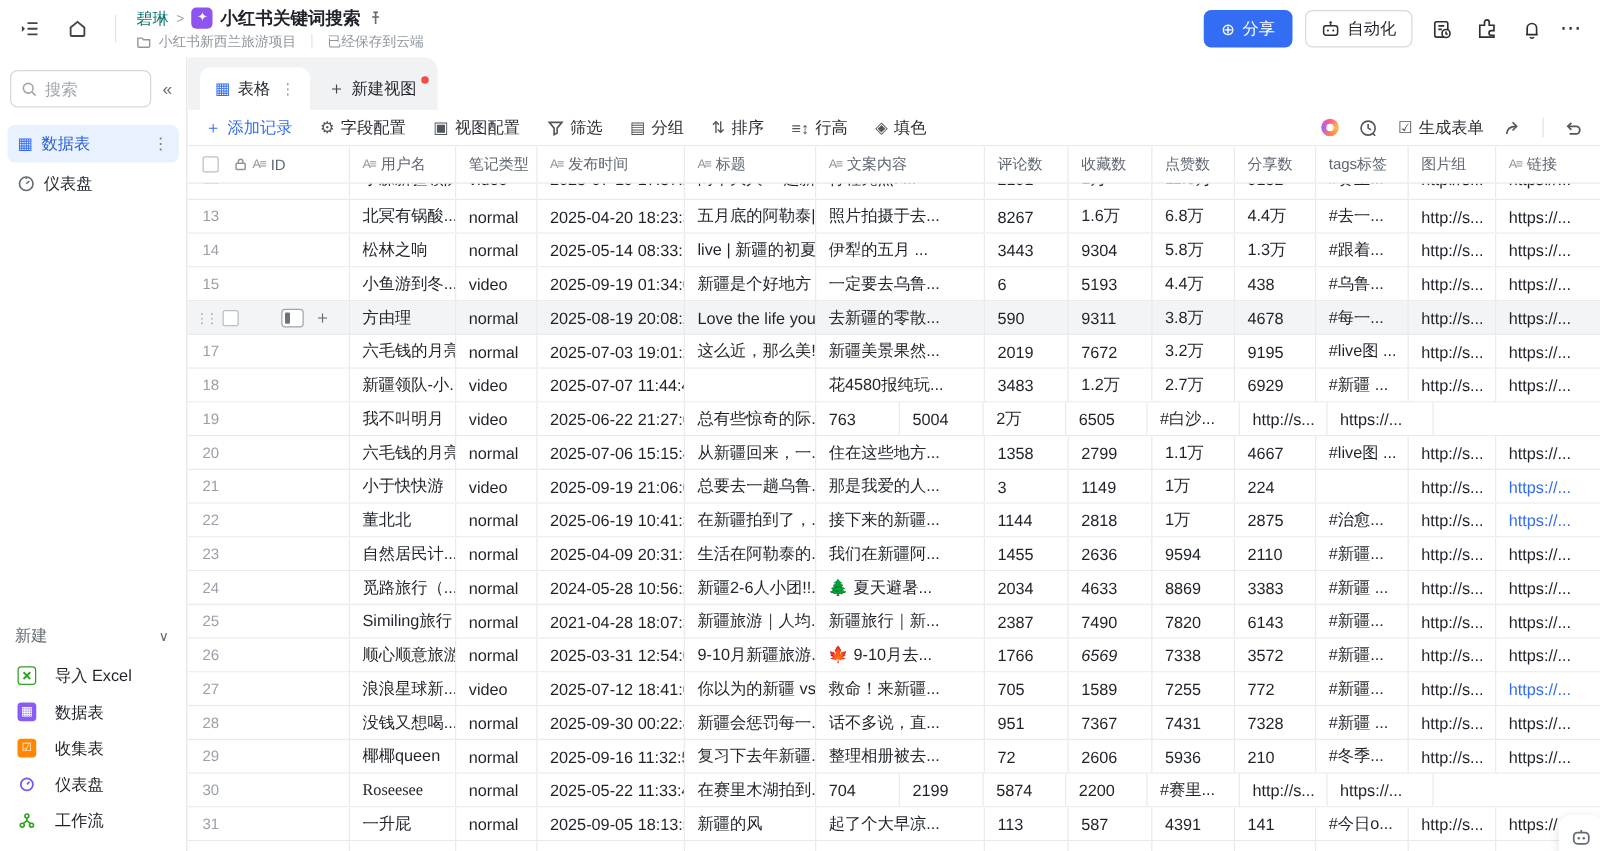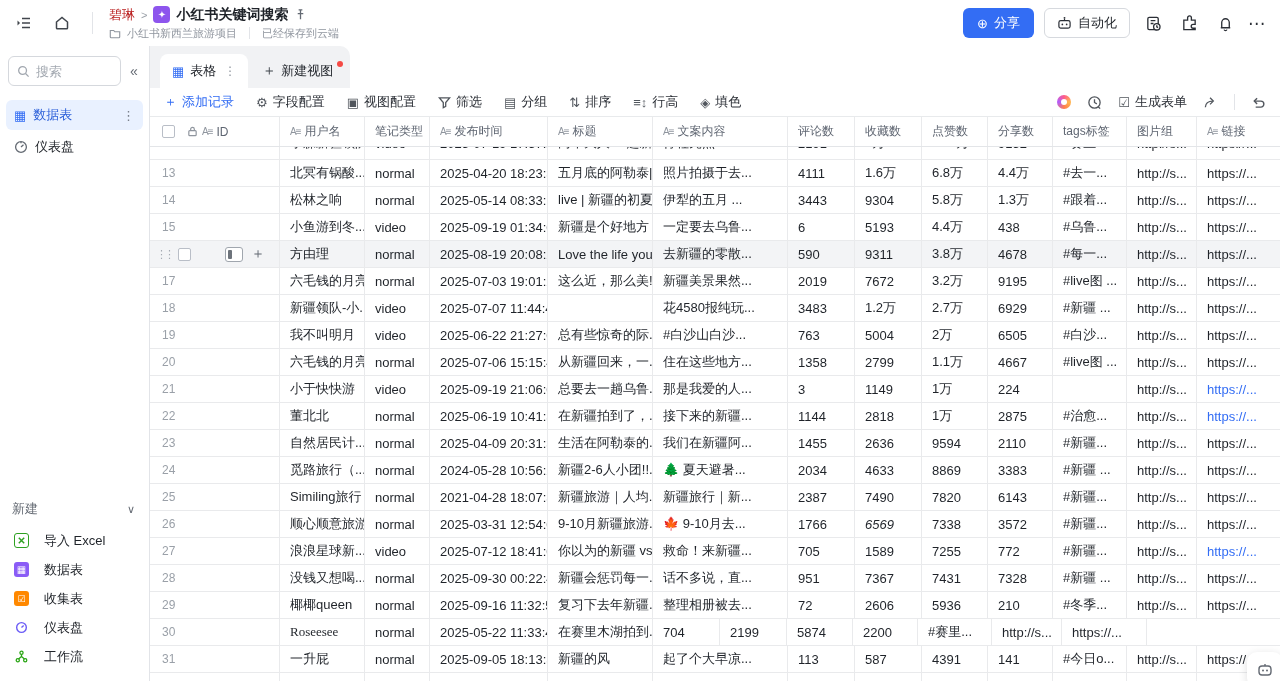--- a/index.html
+++ b/index.html
@@ -8,21 +8,21 @@
   svg { display:block; }
 
   
   .topbar { height:46px; display:flex; align-items:center; padding:0 14px 0 10px; background:#fff; }
   .tb-left { display:flex; align-items:center; gap:10px; }
   .icon-btn { width:28px; height:28px; display:flex; align-items:center; justify-content:center;
     color:#41464d; border-radius:6px; cursor:pointer; }
   .v-divider { width:1px; height:22px; background:#e2e4e8; margin:0 6px; }
   .crumb-block { display:flex; flex-direction:column; justify-content:center; gap:2px; }
   .crumb-line1 { display:flex; align-items:center; gap:6px; font-size:13px; }
-  .crumb-parent { color:#b91c1c; }
+  .crumb-parent { color:#0f766e; }
   .crumb-sep { color:#9aa0a8; font-size:11px; }
   .app-ico { width:17px; height:17px; border-radius:4px; background:#8d55ed; color:#fff;
     display:flex; align-items:center; justify-content:center; font-size:10px; }
   .doc-title { font-size:14px; font-weight:bold; color:#1f2329; }
   .crumb-line2 { display:flex; align-items:center; gap:6px; font-size:11px; color:#8f959e; }
   .tb-right { margin-left:auto; display:flex; align-items:center; gap:10px; }
   .btn-share { height:30px; padding:0 14px; background:#336df4; color:#fff; border:none;
     border-radius:6px; font-size:13px; display:flex; align-items:center; gap:6px; cursor:pointer; }
   .btn-auto { height:30px; padding:0 12px; background:#fff; color:#1f2329; border:1px solid #d6d9de;
     border-radius:6px; font-size:13px; display:flex; align-items:center; gap:6px; cursor:pointer; }
@@ -456,21 +456,21 @@
             <div class="cell" style="width: 118px;">
               <span>2025-04-20 18:23:39</span>
             </div>
             <div class="cell" style="width: 105px;">
               <span>五月底的阿勒泰|...</span>
             </div>
             <div class="cell" style="width: 135px;">
               <span>照片拍摄于去...</span>
             </div>
             <div class="cell" style="width: 67px;">
-              <span>4111</span>
+              <span>8267</span>
             </div>
             <div class="cell" style="width: 67px;">
               <span>1.6万</span>
             </div>
             <div class="cell" style="width: 66px;">
               <span>6.8万</span>
             </div>
             <div class="cell" style="width: 65px;">
               <span>4.4万</span>
             </div>
@@ -702,23 +702,20 @@
               <span>我不叫明月</span>
             </div>
             <div class="cell" style="width: 65px;">
               <span>video</span>
             </div>
             <div class="cell" style="width: 118px;">
               <span>2025-06-22 21:27:03</span>
             </div>
             <div class="cell" style="width: 105px;">
               <span>总有些惊奇的际...</span>
-            </div>
-            <div class="cell" style="width: 135px;">
-              <span>#白沙山白沙...</span>
             </div>
             <div class="cell" style="width: 67px;">
               <span>763</span>
             </div>
             <div class="cell" style="width: 67px;">
               <span>5004</span>
             </div>
             <div class="cell" style="width: 66px;">
               <span>2万</span>
             </div>

